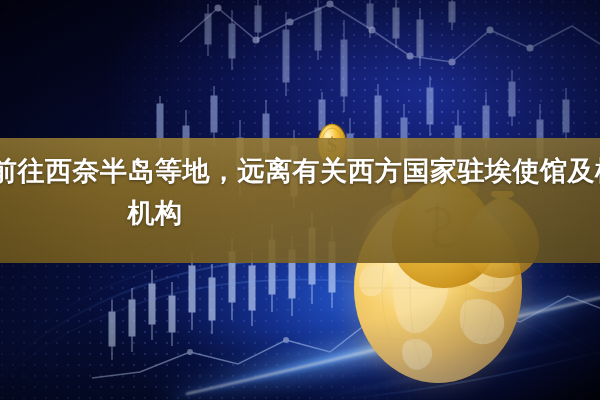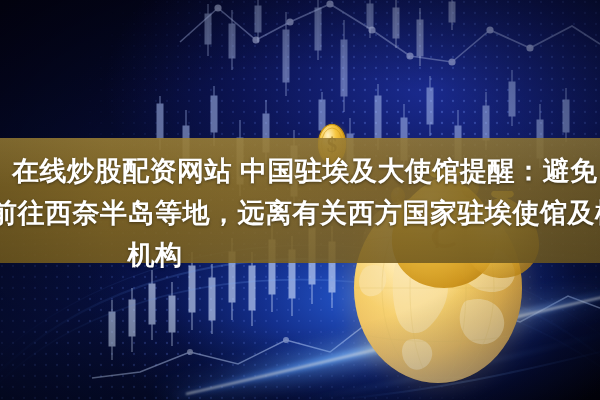--- a/index.html
+++ b/index.html
@@ -374,18 +374,17 @@
 
     </g>
   </svg>
 
   <div class="layer" id="bg-vignette"></div>
 
   <div id="band"></div>
   <div id="band-sheen"></div>
 
   <div id="headline">
-    <span class="ln ln1">在线炒股配资网站 中国驻埃及大使馆提醒：避免</span>
     <span class="ln ln2">前往西奈半岛等地，远离有关西方国家驻埃使馆及机构</span>
     <span class="ln ln3">机构</span>
   </div>
 
 </div>
 
 </body></html>

